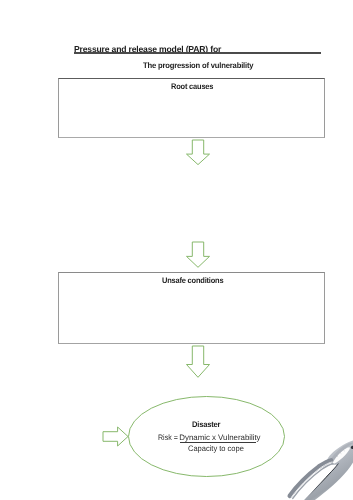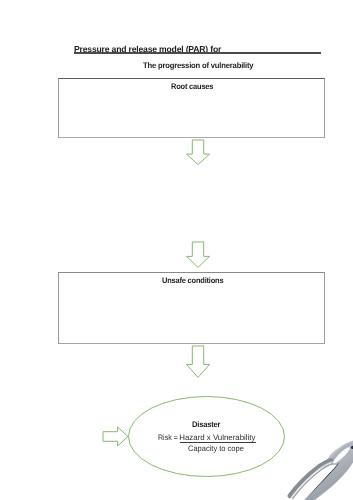--- a/index.html
+++ b/index.html
@@ -68,21 +68,21 @@
 
   <svg style="left:80.5px;top:426px;" width="27" height="21" viewBox="0 0 27 21">
     <path d="M1 5.7 L15.6 5.7 L15.6 1 L26 10.5 L15.6 20 L15.6 15.3 L1 15.3 Z" fill="none" stroke="#81b463" stroke-width="0.95" stroke-linejoin="miter"></path>
   </svg>
 
   <svg style="left:105px;top:394px;" width="161" height="85" viewBox="0 0 161 85">
     <ellipse cx="80.5" cy="42.5" rx="78" ry="40" fill="none" stroke="#81b463" stroke-width="0.95"></ellipse>
   </svg>
   <div class="abs ell-title" style="left:171.2px;top:419.7px;">Disaster</div>
   <div class="abs eq" style="left:137.2px;top:433px;font-size:7.9px;letter-spacing:-0.02px;transform-origin:0 50%;transform:scaleX(0.9);">Risk = </div>
-  <div class="abs eq" style="left:158.3px;top:433px;font-size:7.9px;letter-spacing:-0.02px;">Hazard x Vulnerability</div>
+  <div class="abs eq" style="left:158.3px;top:433px;font-size:7.9px;letter-spacing:-0.02px;">Dynamic x Vulnerability</div>
   <div class="abs eq-rule" style="left:158.7px;top:442.2px;width:76.5px;"></div>
   <div class="abs eq" style="left:167.3px;top:444.3px;font-size:7.9px;letter-spacing:-0.02px;transform-origin:0 50%;transform:scaleX(0.955);">Capacity to cope</div>
 
   <svg class="abs" style="left:0;top:0;" width="353" height="500" viewBox="0 0 353 500">
     <defs>
       <linearGradient id="headGrad" x1="0.05" y1="0" x2="0.65" y2="1">
         <stop offset="0" stop-color="#f0f1f3"></stop>
         <stop offset="0.22" stop-color="#ccd0d5"></stop>
         <stop offset="0.48" stop-color="#b2b7bf"></stop>
         <stop offset="0.75" stop-color="#9ca2aa"></stop>

